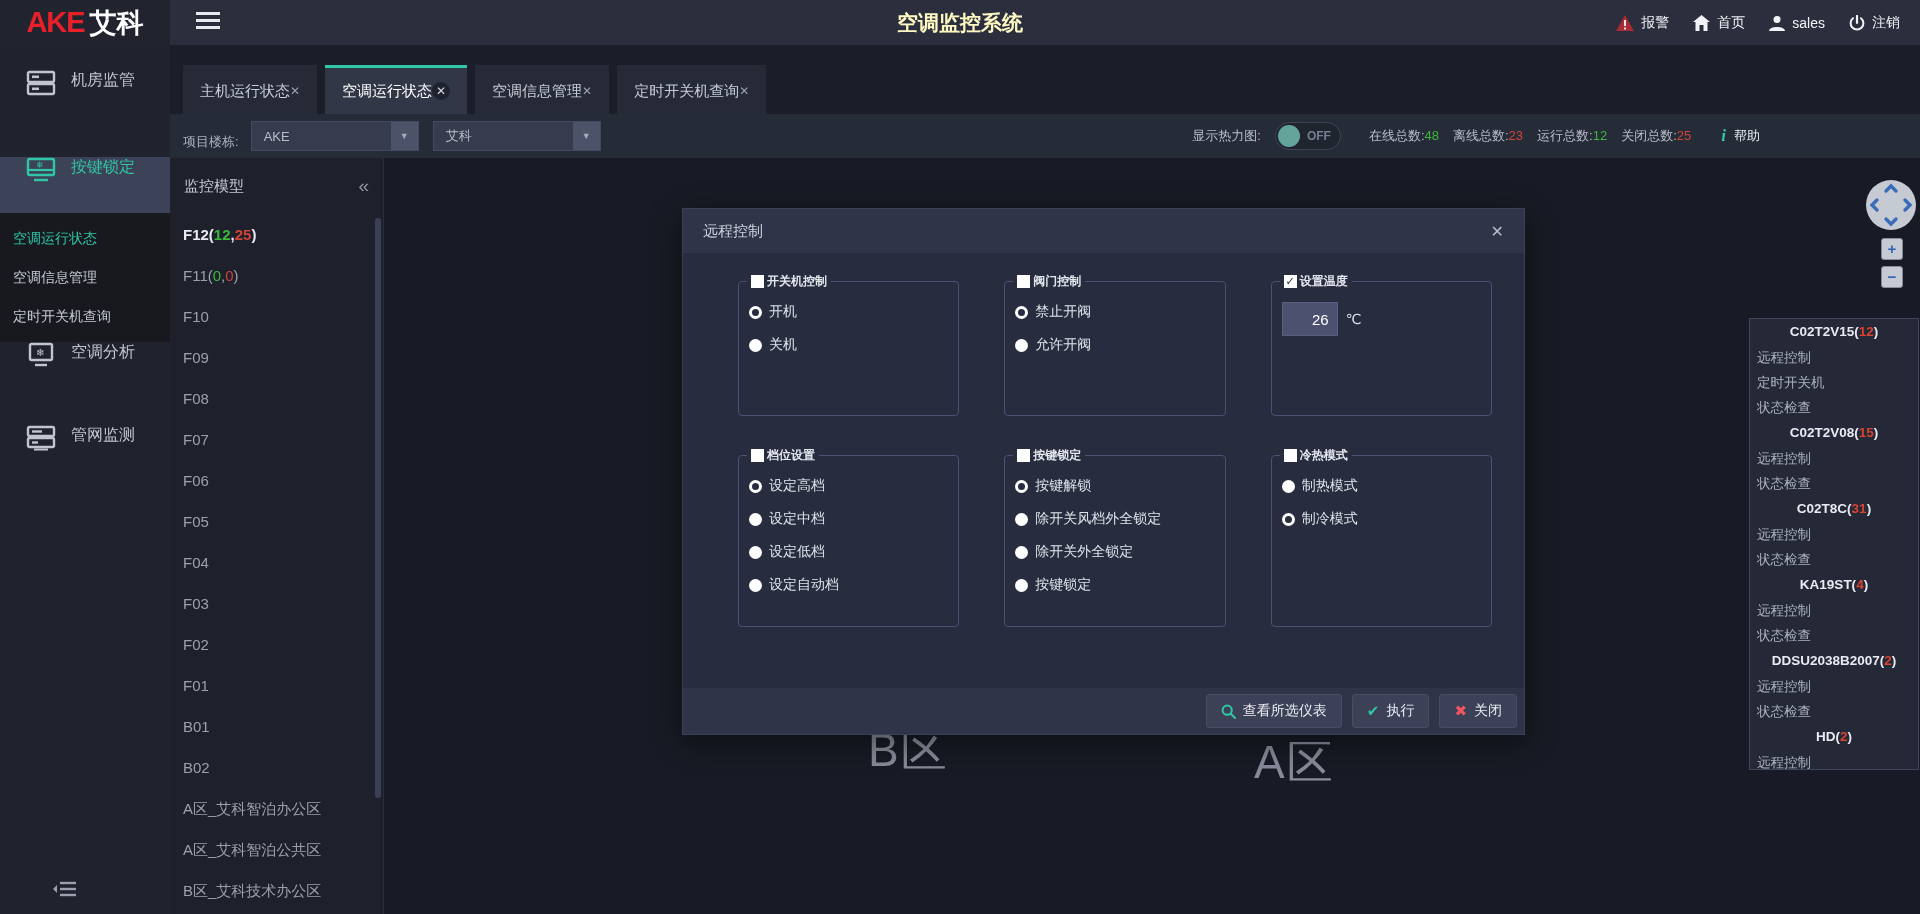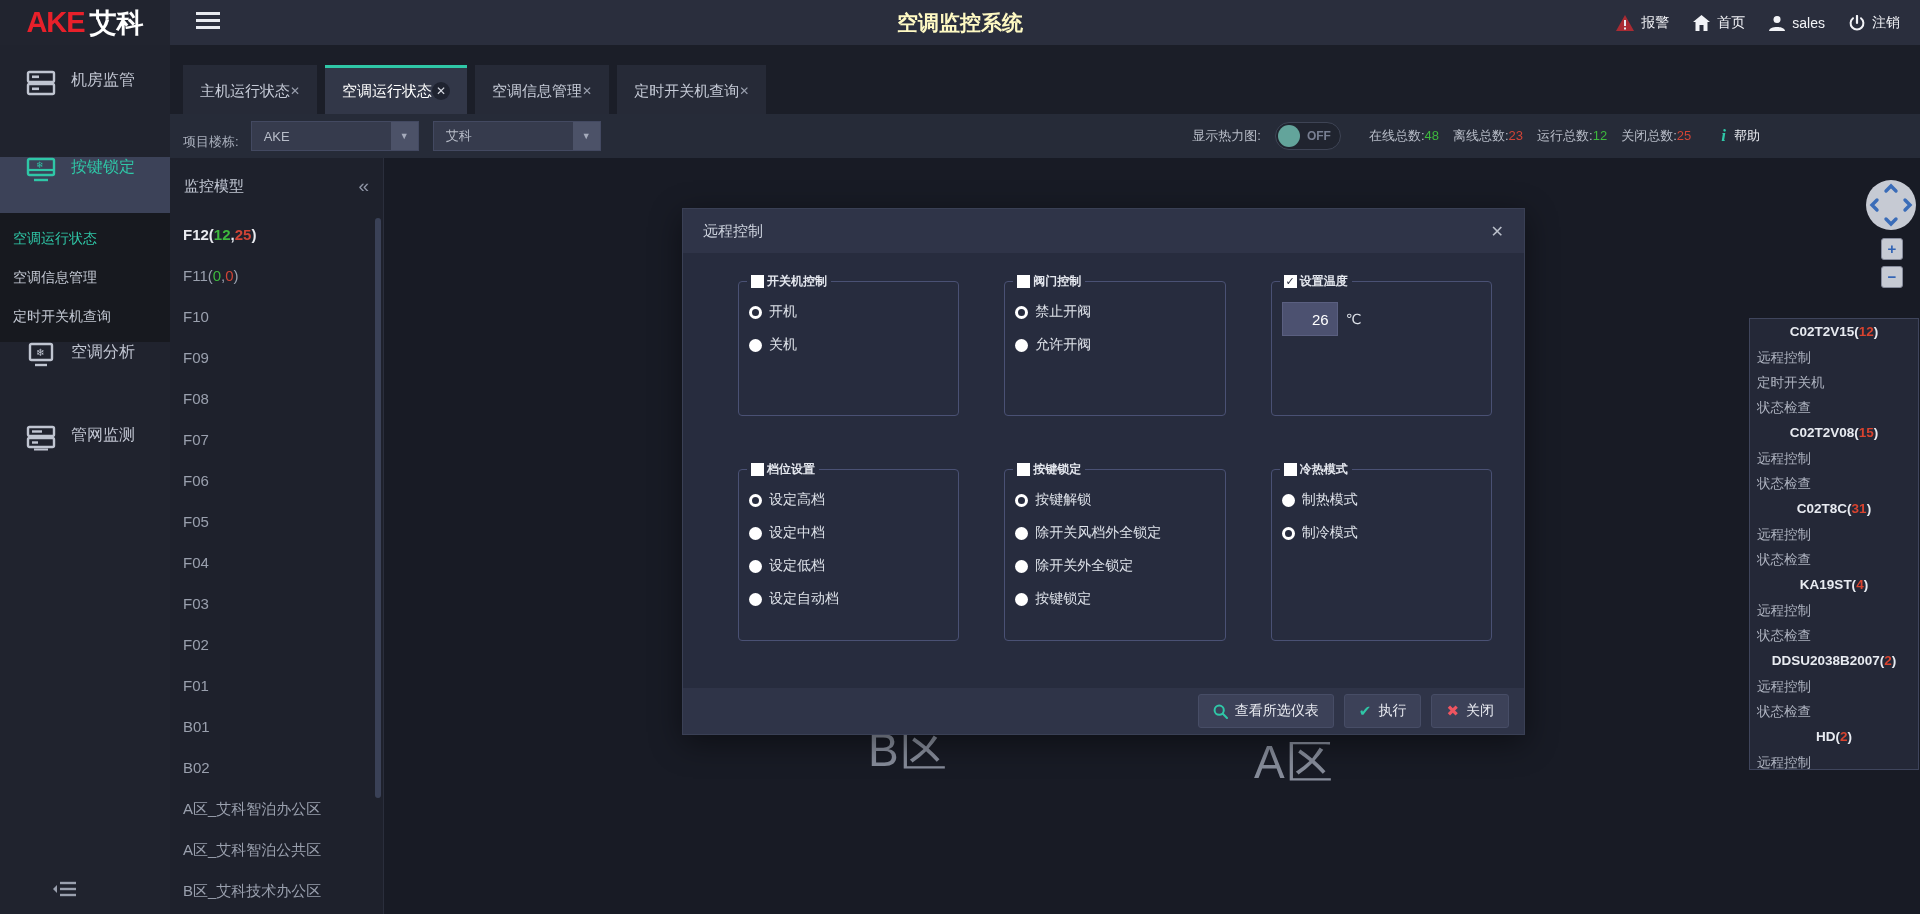--- a/index.html
+++ b/index.html
@@ -94,41 +94,41 @@
   .mapbtn.minus { top:266px; }
 
   
   .modal { position:absolute; left:682px; top:208px; width:843px; height:527px; background:#272c3e;
            border:1px solid #3a4055; box-shadow:0 8px 30px rgba(0,0,0,.45); }
   .modal-header { height:44px; background:#2f3448; display:flex; align-items:center; padding:0 20px; }
   .modal-title { color:#cdd2dd; font-size:15px; }
   .modal-close { margin-left:auto; color:#b9bec9; font-size:16px; cursor:pointer; }
   .modal-body { position:absolute; left:0; top:44px; width:100%; padding:28px 32px 0 55px; }
   .grp-row { display:flex; gap:45px; }
-  .grp-row.second { margin-top:53px; }
+  .grp-row.second { margin-top:39px; }
   .group { position:relative; width:222px; border:1px solid #4a5174; border-radius:4px; }
   .grp-row.first .group { height:135px; }
   .grp-row.second .group { height:172px; }
   .legend { position:absolute; top:-9px; left:8px; background:#272c3e; padding:0 4px;
             display:flex; align-items:center; gap:3px; }
   .legend-label { color:#e4e7ee; font-size:12px; font-weight:bold; }
   .cb { width:13px; height:13px; background:#ffffff; display:flex; align-items:center;
         justify-content:center; cursor:pointer; }
   .cb.checked::after { content:"✓"; color:#272c3e; font-size:11px; font-weight:bold; }
   .opt { display:flex; align-items:center; gap:7px; margin:21px 0 0 10px; cursor:pointer; }
   .opt + .opt { margin-top:15px; }
   .radio { width:13px; height:13px; border-radius:50%; background:#ffffff; flex:none; }
   .radio.sel { background:transparent; border:3px solid #ffffff; }
   .opt-label { color:#dfe3ea; font-size:14px; }
   .temp-row { display:flex; align-items:center; gap:8px; margin:20px 0 0 10px; }
   .temp-input { width:56px; height:34px; background:#4c5170; border:1px solid #5a5f80; color:#ffffff;
                 font-size:15px; text-align:right; padding-right:8px; font-family:inherit; }
   .temp-unit { color:#dfe3ea; font-size:14px; }
   .modal-footer { position:absolute; left:0; bottom:0; width:100%; height:46px; background:#2f3448;
-                  display:flex; align-items:center; justify-content:flex-end; gap:10px; padding-right:15px; }
+                  display:flex; align-items:center; justify-content:flex-end; gap:10px; padding-right:7px; }
   .m-btn { height:34px; background:#3c4158; border:1px solid #474d66; border-radius:3px; color:#e8eaf0;
            font-size:14px; display:flex; align-items:center; gap:7px; padding:0 14px; cursor:pointer; }
   .m-btn .check { color:#2fc7a7; font-size:15px; font-weight:bold; }
   .m-btn .cross { color:#f05560; font-size:15px; font-weight:bold; }
 
   
   .device-menu { position:absolute; left:1749px; top:318px; width:170px; height:452px; background:#242837;
                  border:1px solid #3f455c; }
   .dm-header { height:26px; line-height:26px; text-align:center; color:#e8ebf1; font-size:13.5px;
                font-weight:bold; white-space:nowrap; }

